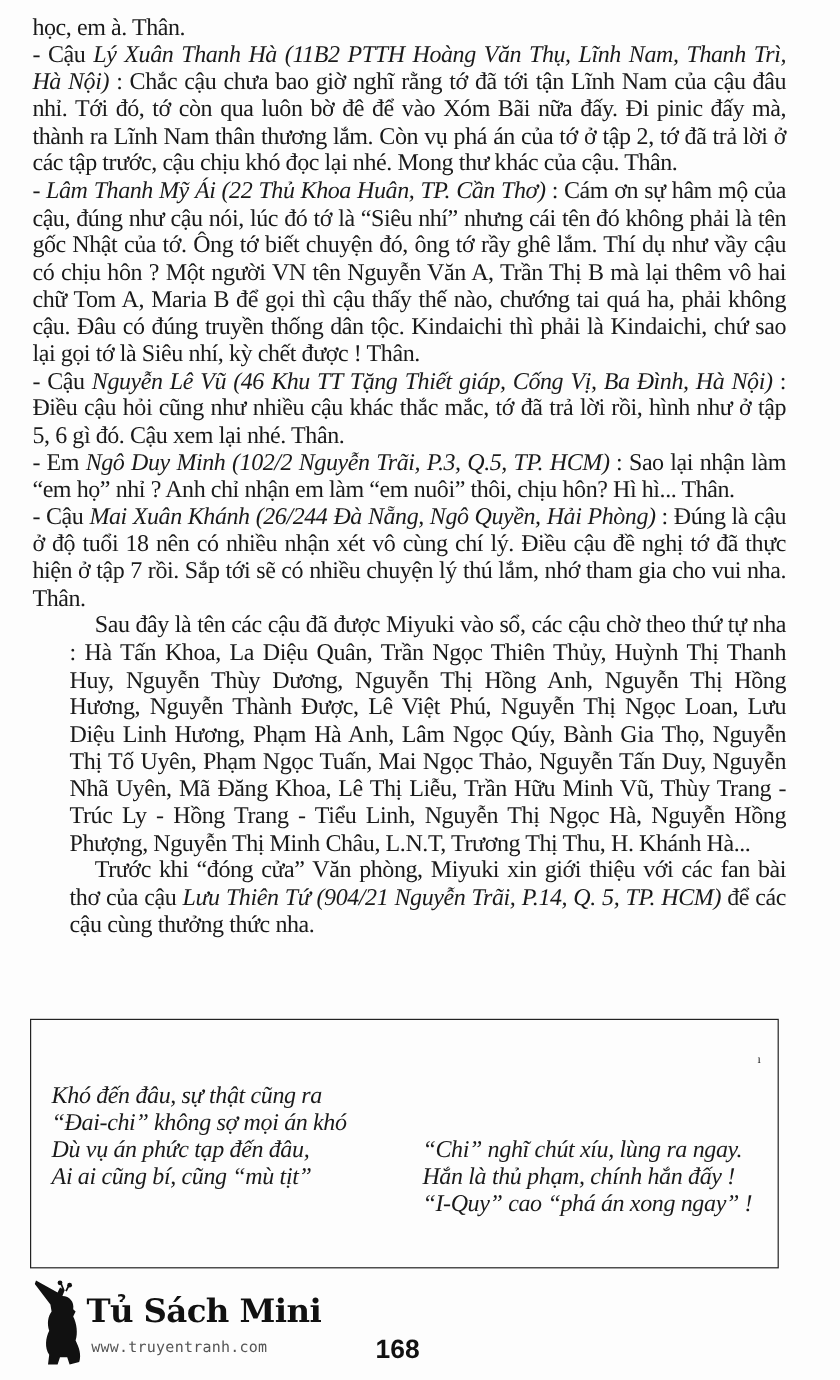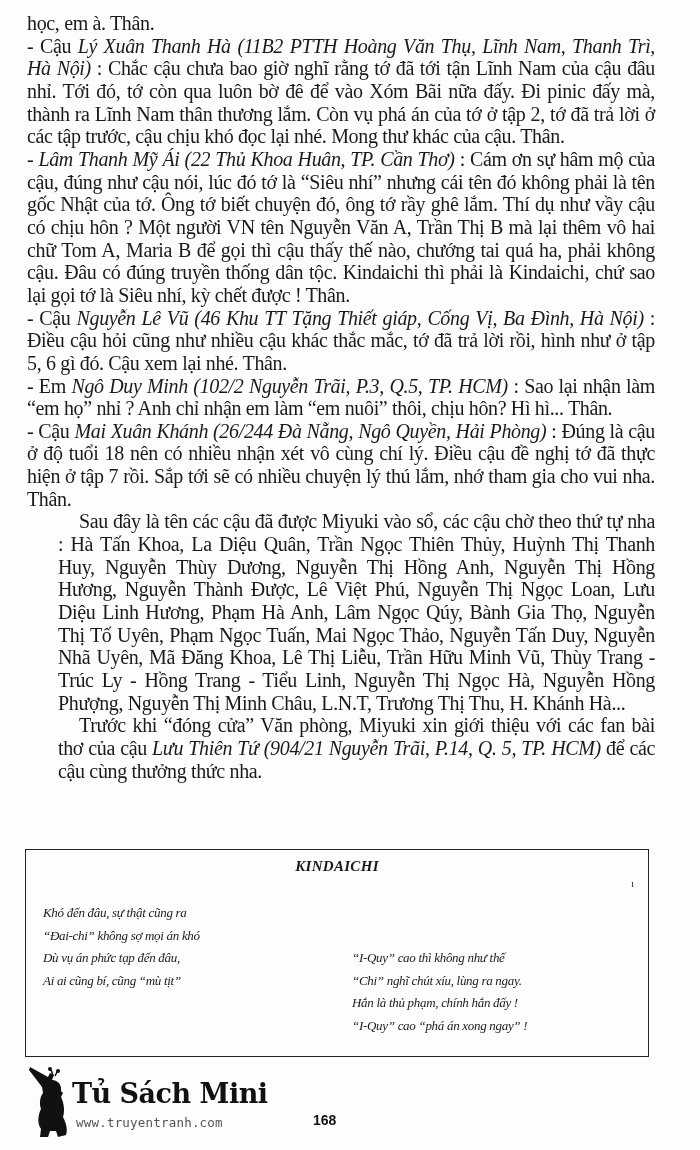--- a/index.html
+++ b/index.html
@@ -6,59 +6,57 @@
   body { width: 700px; height: 1150px; position: relative; overflow: hidden;
          font-family: "Liberation Serif", "DejaVu Serif", serif; color: #1a1a1a; }
   .page { position: absolute; left: 27px; top: 12px; width: 628px; }
   .para { font-size: 20px; line-height: 22.65px; margin: 0; text-align: justify; letter-spacing: -0.35px; }
   .para.indent { text-indent: 21px; margin-left: 31px; }
   .para i { font-style: italic; }
   .poem-box { position: absolute; left: 25px; top: 849px; width: 624px; height: 208px;
               border: 1.5px solid #222; box-sizing: border-box; }
   .poem-title { position: absolute; left: 0; right: 0; top: 8px; text-align: center;
                 font-style: italic; font-weight: bold; font-size: 15px; letter-spacing: 0.3px; }
-  .poem-col { position: absolute; font-style: italic; font-size: 13px; line-height: 22.5px; letter-spacing: -0.3px; }
+  .poem-col { position: absolute; font-style: italic; font-size: 20px; line-height: 22.5px; letter-spacing: -0.3px; }
   .poem-col.left { left: 17px; top: 52px; }
   .poem-col.right { left: 326px; top: 97px; }
   .poem-line { display: block; white-space: nowrap; }
   .stray-mark { position: absolute; right: 14px; top: 28px; font-size: 10px; }
   .footer { position: absolute; left: 0; top: 1060px; width: 644px; height: 90px; }
   .logo-figure { position: absolute; left: 28px; top: 3px; width: 50px; height: 78px; }
   .logo-title { position: absolute; left: 72px; top: 18px; font-family: "DejaVu Serif", serif;
                 font-weight: bold; font-size: 27px; letter-spacing: -0.5px; color: #111; }
   .logo-url { position: absolute; left: 76px; top: 55px; font-family: "DejaVu Sans Mono", monospace;
               font-size: 12.5px; color: #555; letter-spacing: 0.2px; }
   .page-number { position: absolute; left: 313px; top: 52px; font-family: "Liberation Sans", sans-serif;
-                 font-weight: bold; font-size: 14px; color: #111; }
+                 font-weight: bold; font-size: 22px; color: #111; }
 </style>
 </head>
 <body>
 
 <div class="page" id="article-body">
     <p class="para"><span>học, em à. Thân.</span></p>
     <p class="para"><span>- Cậu </span><i>Lý Xuân Thanh Hà (11B2 PTTH Hoàng Văn Thụ, Lĩnh Nam, Thanh Trì, Hà Nội)</i><span> : Chắc cậu chưa bao giờ nghĩ rằng tớ đã tới tận Lĩnh Nam của cậu đâu nhỉ. Tới đó, tớ còn qua luôn bờ đê để vào Xóm Bãi nữa đấy. Đi pinic đấy mà, thành ra Lĩnh Nam thân thương lắm. Còn vụ phá án của tớ ở tập 2, tớ đã trả lời ở các tập trước, cậu chịu khó đọc lại nhé. Mong thư khác của cậu. Thân.</span></p>
     <p class="para"><span>- </span><i>Lâm Thanh Mỹ Ái (22 Thủ Khoa Huân, TP. Cần Thơ)</i><span> : Cám ơn sự hâm mộ của cậu, đúng như cậu nói, lúc đó tớ là “Siêu nhí” nhưng cái tên đó không phải là tên gốc Nhật của tớ. Ông tớ biết chuyện đó, ông tớ rầy ghê lắm. Thí dụ như vầy cậu có chịu hôn ? Một người VN tên Nguyễn Văn A, Trần Thị B mà lại thêm vô hai chữ Tom A, Maria B để gọi thì cậu thấy thế nào, chướng tai quá ha, phải không cậu. Đâu có đúng truyền thống dân tộc. Kindaichi thì phải là Kindaichi, chứ sao lại gọi tớ là Siêu nhí, kỳ chết được ! Thân.</span></p>
     <p class="para"><span>- Cậu </span><i>Nguyễn Lê Vũ (46 Khu TT Tặng Thiết giáp, Cống Vị, Ba Đình, Hà Nội)</i><span> : Điều cậu hỏi cũng như nhiều cậu khác thắc mắc, tớ đã trả lời rồi, hình như ở tập 5, 6 gì đó. Cậu xem lại nhé. Thân.</span></p>
     <p class="para"><span>- Em </span><i>Ngô Duy Minh (102/2 Nguyễn Trãi, P.3, Q.5, TP. HCM)</i><span> : Sao lại nhận làm “em họ” nhỉ ? Anh chỉ nhận em làm “em nuôi” thôi, chịu hôn? Hì hì... Thân.</span></p>
     <p class="para"><span>- Cậu </span><i>Mai Xuân Khánh (26/244 Đà Nẵng, Ngô Quyền, Hải Phòng)</i><span> : Đúng là cậu ở độ tuổi 18 nên có nhiều nhận xét vô cùng chí lý. Điều cậu đề nghị tớ đã thực hiện ở tập 7 rồi. Sắp tới sẽ có nhiều chuyện lý thú lắm, nhớ tham gia cho vui nha. Thân.</span></p>
     <p class="para indent"><span>Sau đây là tên các cậu đã được Miyuki vào sổ, các cậu chờ theo thứ tự nha : Hà Tấn Khoa, La Diệu Quân, Trần Ngọc Thiên Thủy, Huỳnh Thị Thanh Huy, Nguyễn Thùy Dương, Nguyễn Thị Hồng Anh, Nguyễn Thị Hồng Hương, Nguyễn Thành Được, Lê Việt Phú, Nguyễn Thị Ngọc Loan, Lưu Diệu Linh Hương, Phạm Hà Anh, Lâm Ngọc Qúy, Bành Gia Thọ, Nguyễn Thị Tố Uyên, Phạm Ngọc Tuấn, Mai Ngọc Thảo, Nguyễn Tấn Duy, Nguyễn Nhã Uyên, Mã Đăng Khoa, Lê Thị Liễu, Trần Hữu Minh Vũ, Thùy Trang - Trúc Ly - Hồng Trang - Tiểu Linh, Nguyễn Thị Ngọc Hà, Nguyễn Hồng Phượng, Nguyễn Thị Minh Châu, L.N.T, Trương Thị Thu, H. Khánh Hà...</span></p>
     <p class="para indent"><span>Trước khi “đóng cửa” Văn phòng, Miyuki xin giới thiệu với các fan bài thơ của cậu </span><i>Lưu Thiên Tứ (904/21 Nguyễn Trãi, P.14, Q. 5, TP. HCM)</i><span> để các cậu cùng thưởng thức nha.</span></p>
   </div>
 
 <div class="poem-box">
-  <div class="poem-title">KINDAICHI</div>
   <span class="stray-mark">ı</span>
   <div class="poem-col left">
     <span class="poem-line">Khó đến đâu, sự thật cũng ra</span>
     <span class="poem-line">“Đai-chi” không sợ mọi án khó</span>
     <span class="poem-line">Dù vụ án phức tạp đến đâu,</span>
     <span class="poem-line">Ai ai cũng bí, cũng “mù tịt”</span>
   </div>
   <div class="poem-col right">
-    <span class="poem-line">“I-Quy” cao thì không như thế</span>
     <span class="poem-line">“Chi” nghĩ chút xíu, lùng ra ngay.</span>
     <span class="poem-line">Hắn là thủ phạm, chính hắn đấy !</span>
     <span class="poem-line">“I-Quy” cao “phá án xong ngay” !</span>
   </div>
 </div>
 
 <div class="footer">
   <svg class="logo-figure" viewBox="0 0 50 78">
     <path d="M2 4 L20 14 L22 10 L26 12 L24 17 C30 17 34 22 33 28 L35 30 L33 34 C36 40 37 48 35 54 C38 60 40 66 38 72 L30 74 L28 68 L22 68 L20 74 L12 74 L13 66 C9 60 10 52 13 46 C11 40 12 34 15 30 L14 24 L1 7 Z" fill="#111"></path>
     <circle cx="22" cy="6" r="2" fill="#111"></circle>

